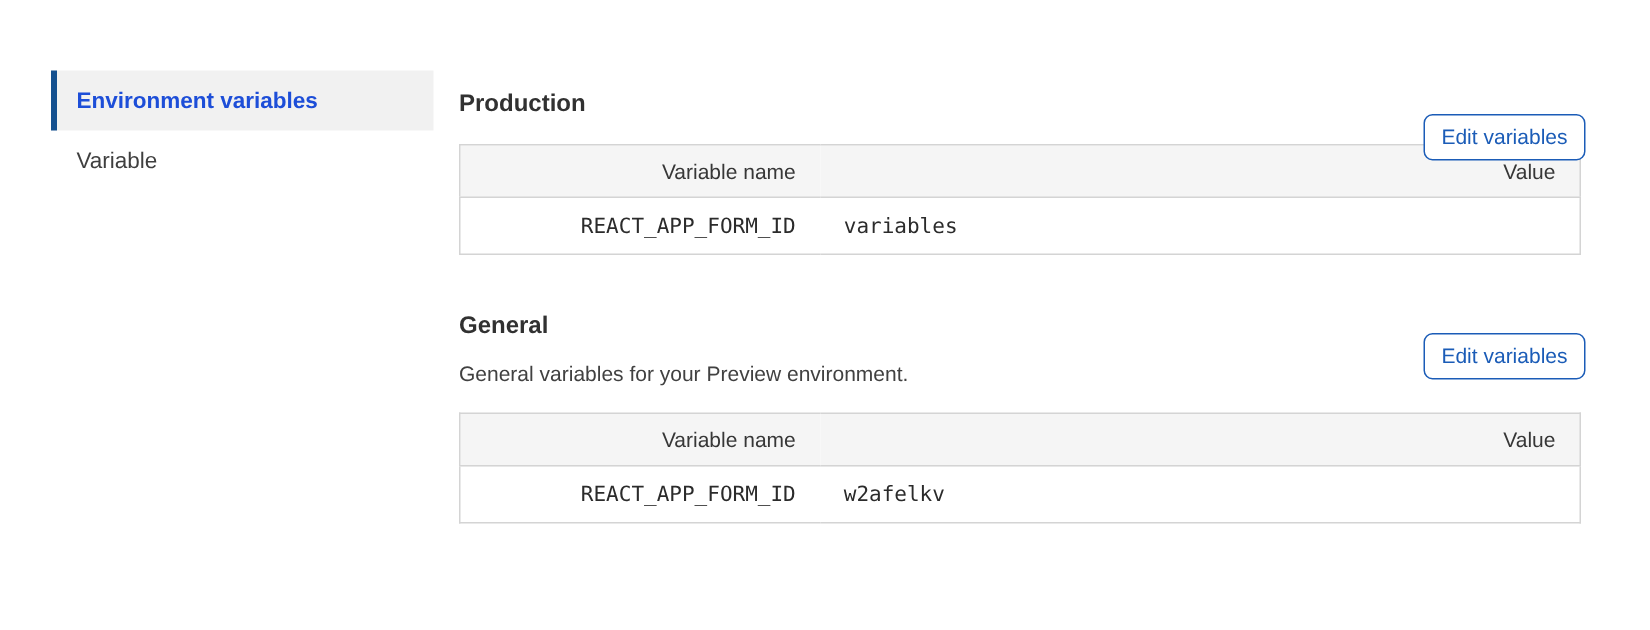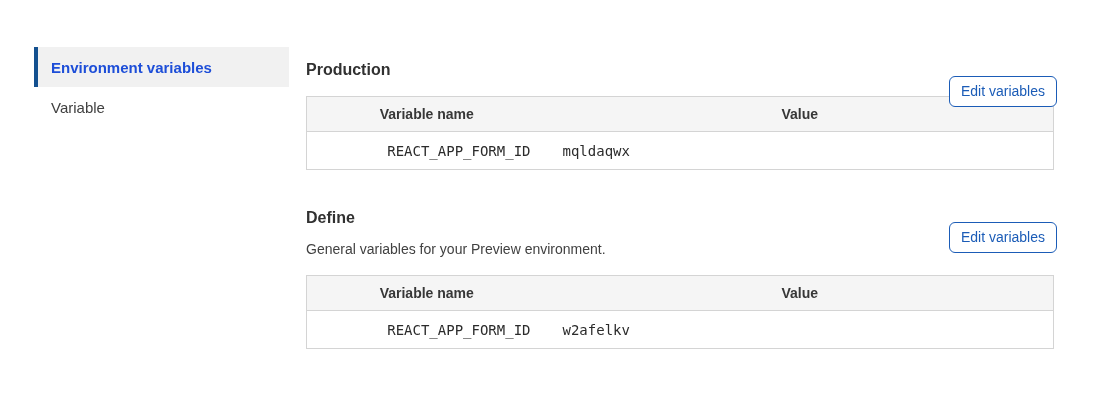--- a/index.html
+++ b/index.html
@@ -80,23 +80,23 @@
     width:100%;
     border:1px solid var(--table-border);
     border-collapse:collapse;
     background:#fff;
   }
   .var-table thead tr{
     background:var(--table-header-bg);
     border-bottom:1px solid var(--table-border);
   }
   .var-table th{
-    text-align:center;
+    text-align:right;
     font-size:14px;
-    font-weight:700;
+    font-weight:400;
     color:#373737;
     padding:8px 16px;
     height:35px;
   }
   .var-table td{
     font-family:"DejaVu Sans Mono","Liberation Mono",monospace;
     font-size:14px;
     color:#2b2b2b;
     padding:9px 16px;
     height:38px;
@@ -119,28 +119,28 @@
     <table class="var-table">
       <thead>
         <tr>
           <th class="col-name">Variable name</th>
           <th>Value</th>
         </tr>
       </thead>
       <tbody>
         <tr>
           <td class="col-name">REACT_APP_FORM_ID</td>
-          <td>mqldaqwx</td>
+          <td>variables</td>
         </tr>
       </tbody>
     </table>
   </section>
 
   <section class="section preview">
-    <h2 class="section-title">Define</h2>
+    <h2 class="section-title">General</h2>
     <p class="section-desc">General variables for your Preview environment.</p>
     <button class="edit-btn">Edit variables</button>
     <table class="var-table">
       <thead>
         <tr>
           <th class="col-name">Variable name</th>
           <th>Value</th>
         </tr>
       </thead>
       <tbody>

